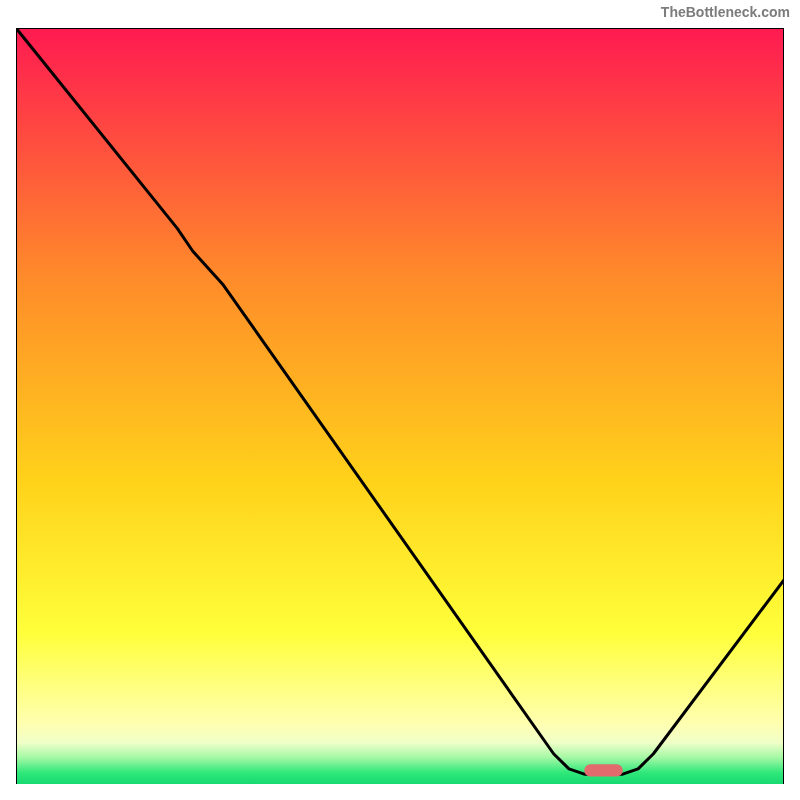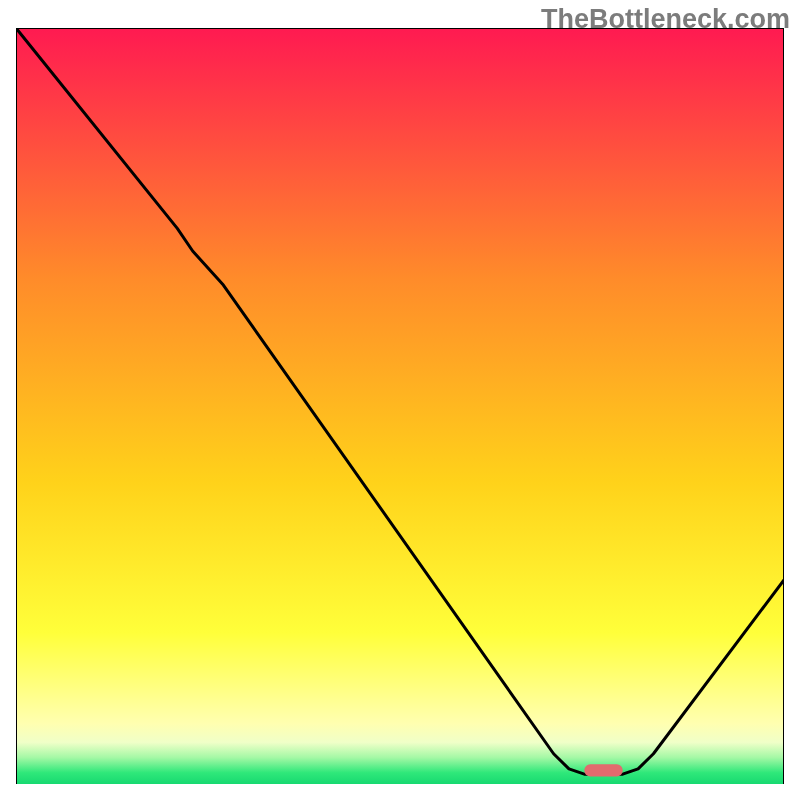--- a/index.html
+++ b/index.html
@@ -13,21 +13,21 @@
   .container {
     position: relative;
     width: 800px;
     height: 800px;
   }
   .watermark {
     position: absolute;
     top: 4px;
     right: 10px;
     font-family: Arial, Helvetica, sans-serif;
-    font-size: 27px;
+    font-size: 14px;
     font-weight: bold;
     color: #7c7c7c;
     z-index: 10;
   }
   .plot {
     position: absolute;
     top: 28px;
     left: 16px;
     width: 768px;
     height: 756px;

